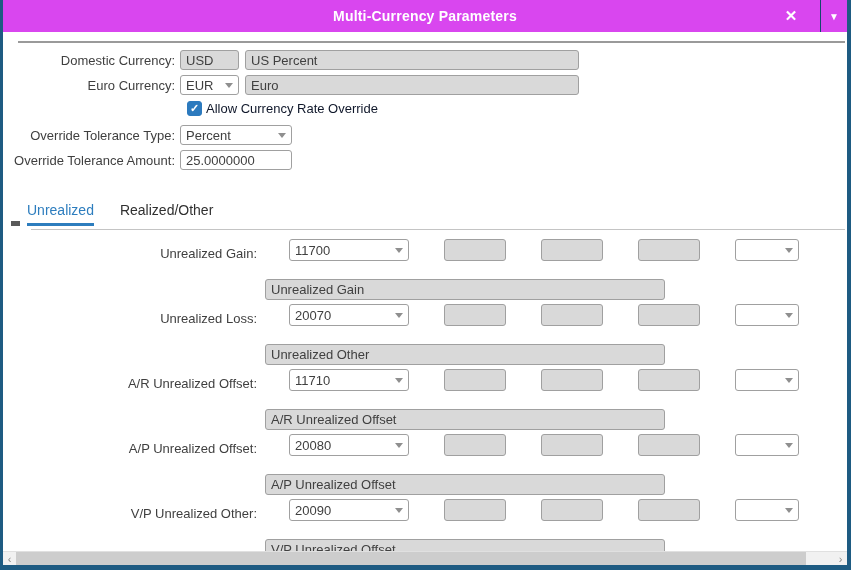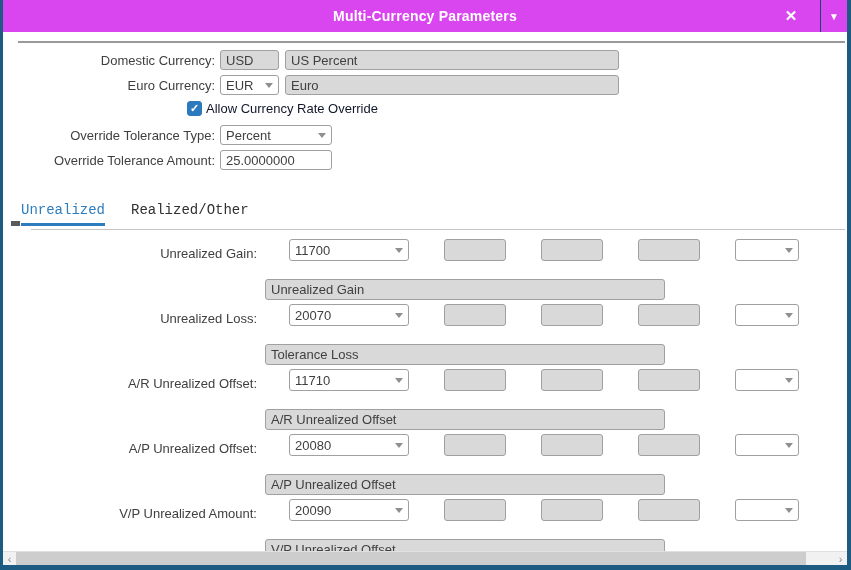--- a/index.html
+++ b/index.html
@@ -14,41 +14,41 @@
     position:absolute; left:0; right:0; text-align:center; color:#fff;
     font-size:14px; font-weight:600; letter-spacing:.2px;
   }
   .tb-controls { position:absolute; right:0; top:0; bottom:0; display:flex; align-items:stretch; }
   .tb-btn { display:flex; align-items:center; justify-content:center; color:#fff; cursor:default; }
   .close-btn { width:58px; font-size:15px; font-weight:700; }
   .menu-btn { width:27px; border-left:1px solid #14496b; font-size:10px; }
   .top-rule { height:2px; background:#9a9a9a; margin:9px 2px 0 15px; }
 
   .form-area { margin-top:7px; }
-  .frow { display:flex; align-items:center; margin-bottom:5px;padding-left:40px; }
+  .frow { display:flex; align-items:center; margin-bottom:5px; }
   .flabel { width:177px; text-align:right; padding-right:5px; font-size:13px; color:#3f3f3f; }
   .field {
     height:20px; border:1px solid #a0a0a0; border-radius:3px; font-size:13px; color:#404040;
     display:flex; align-items:center; padding:0 5px; background:#fff;
   }
   .gray { background:#d9d9d9; }
   .w-code { width:59px; margin-right:6px; }
   .w-desc { width:334px; }
   .w-tol { width:112px; }
   .combo { justify-content:space-between; }
   .arrow { width:0; height:0; border-left:4px solid transparent; border-right:4px solid transparent; border-top:5px solid #8f8f8f; margin-left:4px; }
   .chk-row { margin:6px 0 9px 184px; display:flex; align-items:center; }
   .checkbox {
     width:15px; height:15px; background:#2c7abe; border:1px solid #2c7abe; border-radius:3px;
     color:#fff; font-size:11px; font-weight:700; display:flex; align-items:center; justify-content:center; line-height:1;
   }
   .chk-label { margin-left:4px; font-size:13px; color:#0f172a; }
 
   .tabstrip { margin-top:32px; position:relative; }
-  .tabs { display:flex; margin-left:18px;font-family:Liberation Mono, monospace; }
+  .tabs { display:flex; margin-left:24px; }
   .tab { font-size:14px; margin-right:26px; padding-bottom:5px; color:#303030; cursor:default; }
   .tab.active { color:#2d7dbe; border-bottom:3px solid #2d7dbe; }
   .tab-handle { position:absolute; left:8px; bottom:4px; width:9px; height:5px; background:#5a5a5a; }
   .tab-rule { height:1px; background:#c4c4c4; margin:3px 2px 0 28px; }
 
   .acct-area { margin-top:9px; }
   .agroup { margin-bottom:4px; }
   .arow { display:flex; align-items:flex-end; margin-bottom:0;gap:28px; }
   .alabel { width:258px; text-align:right; padding-right:4px; font-size:13px; color:#3f3f3f; }
   .acct-combo { width:120px; height:22px; margin-right:7px; }
@@ -174,21 +174,21 @@
         <div class="field gray seg"></div>
         <div class="field gray seg"></div>
         <div class="field gray seg"></div>
         <div class="field combo sub-combo">
           <span></span>
           <span class="arrow"></span>
         </div>
       </div>
       <div class="adesc-row">
         <div class="field gray adesc">
-          <span>Tolerance Loss</span>
+          <span>Unrealized Other</span>
         </div>
       </div>
     </div>
 
     <div class="agroup">
       <div class="arow">
         <div class="alabel">A/R Unrealized Offset:</div>
         <div class="field combo acct-combo">
           <span>11710</span>
           <span class="arrow"></span>
@@ -225,21 +225,21 @@
       </div>
       <div class="adesc-row">
         <div class="field gray adesc">
           <span>A/P Unrealized Offset</span>
         </div>
       </div>
     </div>
 
     <div class="agroup">
       <div class="arow">
-        <div class="alabel">V/P Unrealized Amount:</div>
+        <div class="alabel">V/P Unrealized Other:</div>
         <div class="field combo acct-combo">
           <span>20090</span>
           <span class="arrow"></span>
         </div>
         <div class="field gray seg"></div>
         <div class="field gray seg"></div>
         <div class="field gray seg"></div>
         <div class="field combo sub-combo">
           <span></span>
           <span class="arrow"></span>

